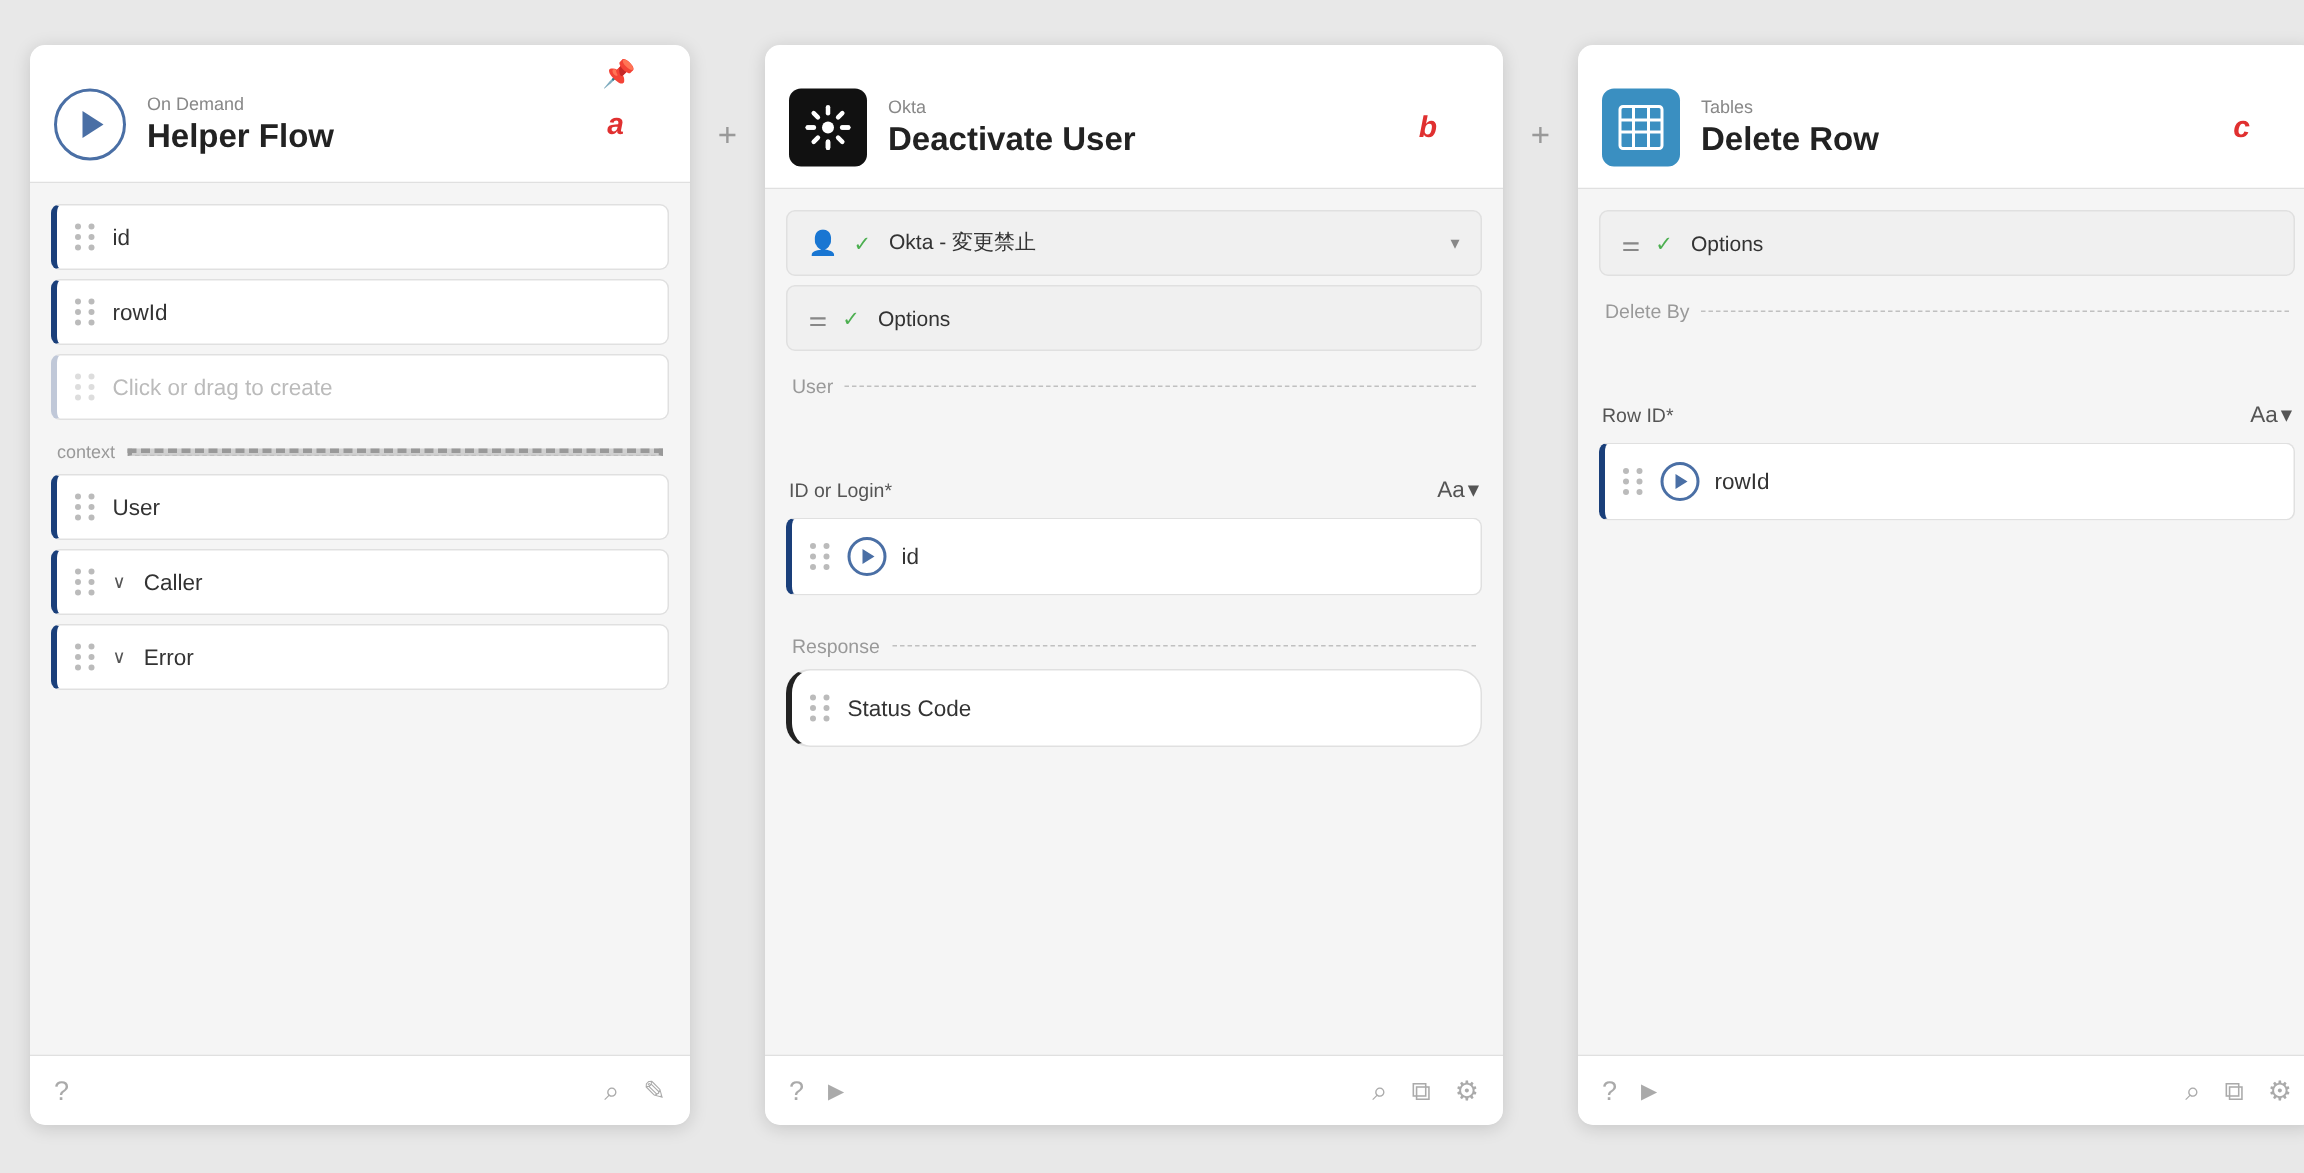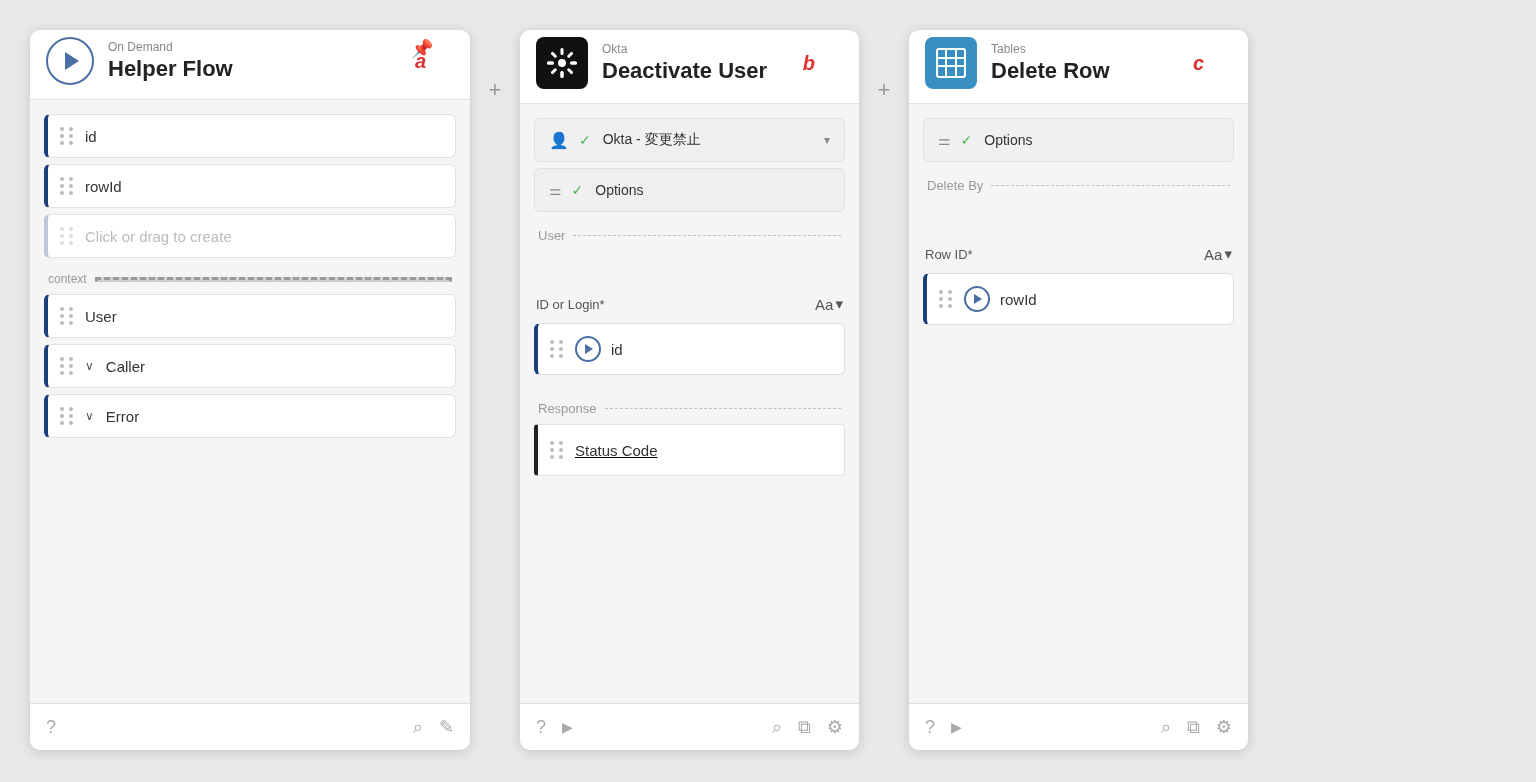--- a/index.html
+++ b/index.html
@@ -39,27 +39,27 @@
       border-radius: 10px;
       box-shadow: 0 2px 12px rgba(0,0,0,0.15);
       width: 440px;
       min-height: 720px;
       flex-shrink: 0;
       display: flex;
       flex-direction: column;
       overflow: hidden;
     }
     .card-medium {
-      width: 339px;
+      width: 492px;
     }
     
     .card-header {
       background: white;
       border-radius: 10px 10px 0 0;
-      padding: 7px 16px 14px 16px;
+      padding: 29px 16px 14px 16px;
       display: flex;
       align-items: center;
       gap: 14px;
       border-bottom: 1px solid #e0e0e0;
       position: relative;
     }
     .icon-play-circle {
       width: 48px;
       height: 48px;
       border-radius: 50%;
@@ -300,29 +300,28 @@
       font-size: 15px;
       color: #555;
       display: flex;
       align-items: center;
       gap: 2px;
       cursor: pointer;
       text-align: right;
     }
     .response-field {
       background: white;
-      border-radius: 4px;
+      border-radius: 16px;
       border: 1px solid #e0e0e0;
       display: flex;
       align-items: center;
       padding: 10px 12px;
       gap: 10px;
       min-height: 52px;
       border-left: 4px solid #222;
-      text-decoration: underline;
     }
     
     .tables-icon-container {
       width: 52px;
       height: 52px;
       background: #3a8fc1;
       border-radius: 8px;
       display: flex;
       align-items: center;
       justify-content: center;

